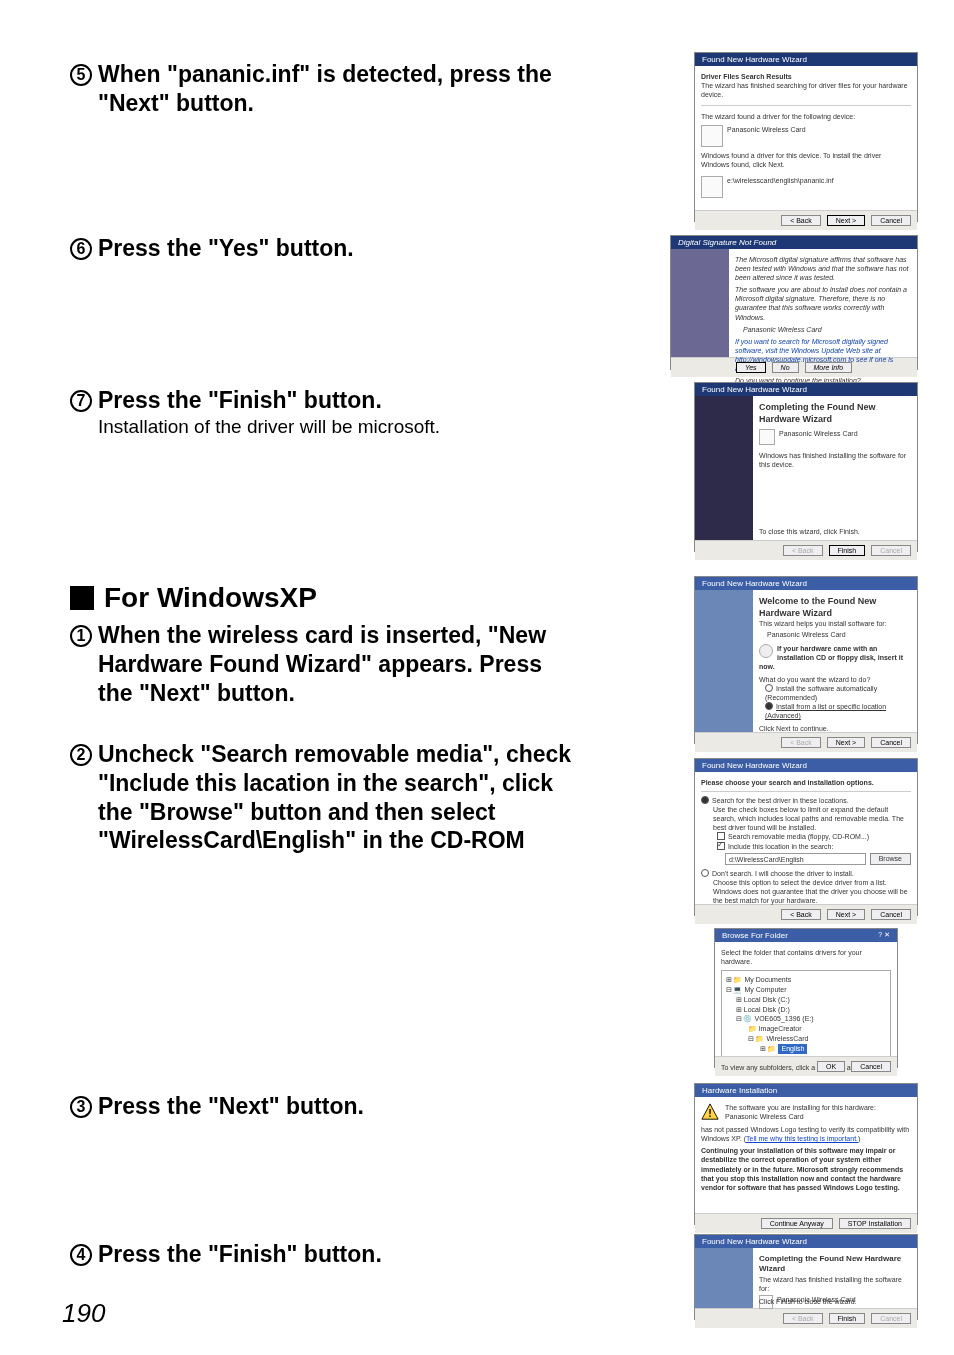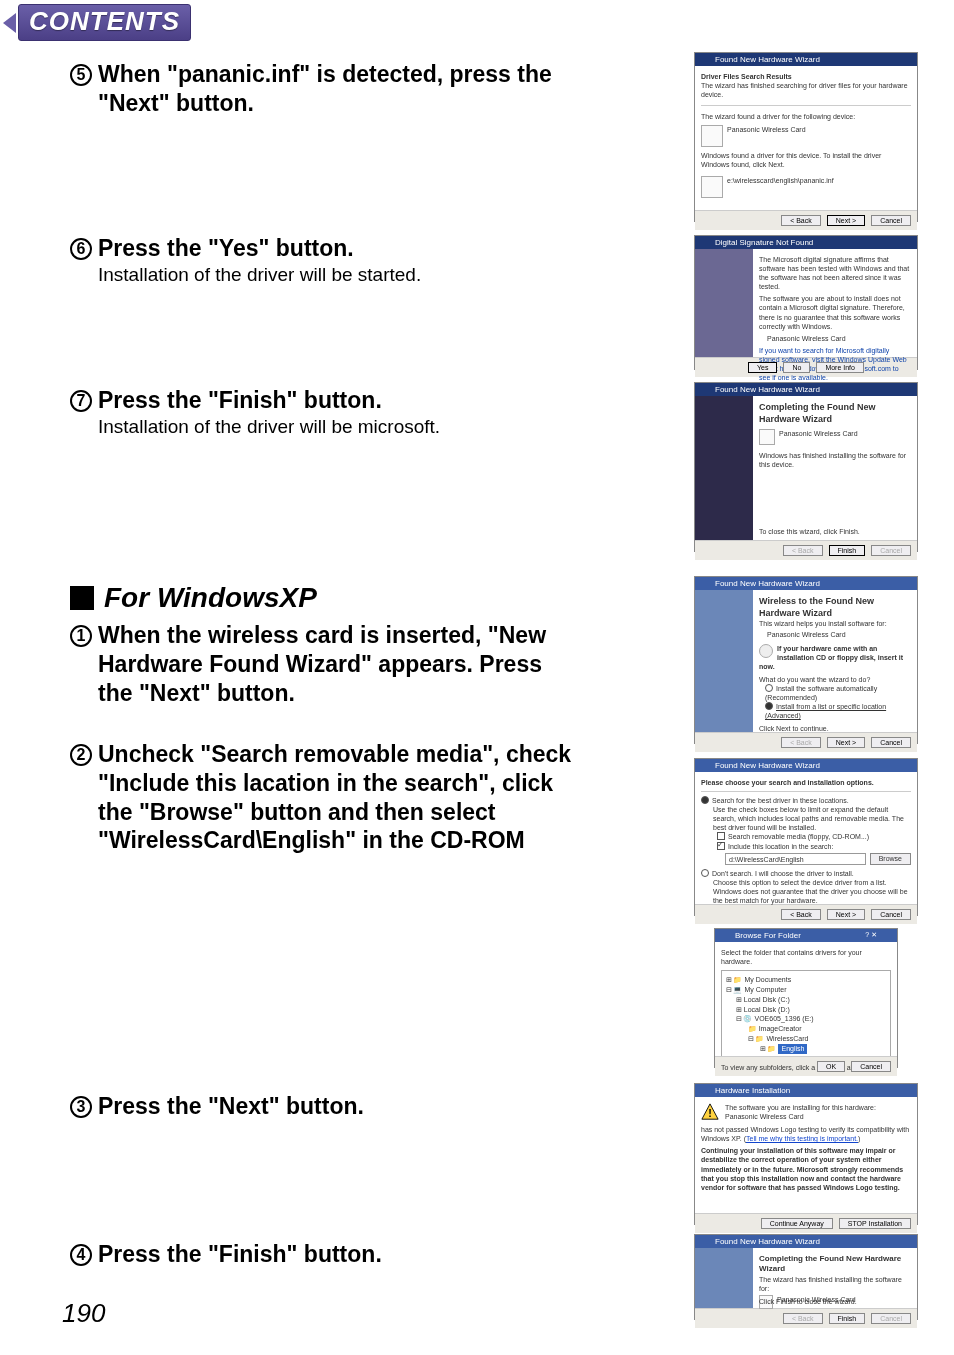--- a/index.html
+++ b/index.html
@@ -17,21 +17,21 @@
   .step-title { font-weight: bold; font-size: 23px; line-height: 1.25; color: #000; }
   .step-num { display: inline-block; width: 22px; height: 22px; border: 2px solid #000; border-radius: 50%; text-align: center; line-height: 18px; font-size: 16px; font-weight: bold; margin-right: 6px; vertical-align: 2px; }
   .step-sub { font-size: 19px; line-height: 1.25; color: #000; margin-left: 28px; }
 
   .sec-head { display: flex; align-items: center; gap: 10px; }
   .sq { width: 24px; height: 24px; background: #000; display: inline-block; }
   .sec-title { font-weight: bold; font-size: 28px; }
 
   
   .thumb { position: absolute; right: 36px; border: 1px solid #888; background: #efeef1; }
-  .thumb .titlebar { background: #1e3875; color: #fff; font-size: 8px; padding: 2px 20px; white-space: nowrap; overflow: hidden; }
+  .thumb .titlebar { background: #1e3875; color: #fff; font-size: 8px; padding: 2px 7px; white-space: nowrap; overflow: hidden; }
   .thumb .tb2 { background: #3b5ea6; }
   .thumb .body { background: #fff; padding: 6px; font-size: 8px; color: #333; }
   .thumb .sidebar { width: 58px; background: #6b6893; }
   .thumb .split { display: flex; }
   .thumb .main { flex: 1; background: #fff; padding: 6px; font-size: 8px; color: #333; }
   .btnrow { display: flex; justify-content: flex-end; gap: 6px; padding: 4px 6px; background: #eceae4; border-top: 1px solid #ccc; }
   .dbtn { font-size: 7px; padding: 1px 8px; border: 1px solid #888; background: #efeef1; }
   .icon-box { width: 22px; height: 22px; border: 1px solid #aaa; background: #fafafa; float: left; margin-right: 4px; }
   .small-text { font-size: 7px; line-height: 1.3; }
 
@@ -48,28 +48,20 @@
   .checkbox { display:inline-block; width:8px; height:8px; border:1px solid #555; margin-right:3px; vertical-align:-1px; background:#fff; }
   .checkbox.on::after { content:"✓"; font-size:8px; position:relative; top:-3px; left:-1px; }
   .input-line { border:1px solid #999; background:#fff; height:12px; font-size:7px; padding:0 3px; line-height:12px; }
 
   .clearfix::after { content:""; display:block; clear:both; }
 </style>
 </head>
 <body>
 <div class="page">
 
-<div class="tab-wrap">
-  <span class="back-arrow">
-    <svg width="16" height="22" viewBox="0 0 16 22">
-          <polygon points="15,1 15,21 2,11" fill="#6a5fa8"></polygon>
-        </svg>
-  </span>
-  <span class="contents-tab">CONTENTS</span>
-</div>
 
 <div class="col" style="top:60px;">
   <p class="step-title">
     <span class="step-num">5</span><span>When "pananic.inf" is detected, press the</span><br>
     <span style="margin-left:28px; display:inline-block;">"Next" button.</span>
   </p>
 </div>
 
 <div class="thumb" style="top:52px; width:224px; height:170px;">
   <div class="titlebar">Found New Hardware Wizard</div>
@@ -86,24 +78,23 @@
     <span class="dbtn">&lt; Back</span>
     <span class="dbtn" style="border:1px solid #000;">Next &gt;</span>
     <span class="dbtn">Cancel</span>
   </div>
 </div>
 
 <div class="col" style="top:234px;">
   <p class="step-title">
     <span class="step-num">6</span><span>Press the "Yes" button.</span>
   </p>
-  <p class="step-sub">Installation of the driver will be started.</p>
-</div>
-
-<div class="thumb" style="top:235px; width:224px; height:135px;">
+</div>
+
+<div class="thumb" style="top:235px; width:248px; height:135px;font-style:italic;">
   <div class="titlebar">Digital Signature Not Found</div>
   <div class="split" style="height:108px;">
     <div class="sidebar"></div>
     <div class="main">
       <div class="small-text">The Microsoft digital signature affirms that software has been tested with Windows and that the software has not been altered since it was tested.</div>
       <div class="small-text" style="margin-top:3px;">The software you are about to install does not contain a Microsoft digital signature. Therefore, there is no guarantee that this software works correctly with Windows.</div>
       <div class="small-text" style="margin:3px 0 3px 8px;">Panasonic Wireless Card</div>
       <div class="small-text" style="color:#1144aa;">If you want to search for Microsoft digitally signed software, visit the Windows Update Web site at http://windowsupdate.microsoft.com to see if one is available.</div>
       <div class="small-text" style="margin-top:3px;">Do you want to continue the installation?</div>
     </div>
@@ -133,41 +124,41 @@
       <div class="small-text" style="position:absolute; bottom:4px;">To close this wizard, click Finish.</div>
     </div>
   </div>
   <div class="btnrow">
     <span class="dbtn" style="color:#aaa;">&lt; Back</span>
     <span class="dbtn" style="border:1px solid #000;">Finish</span>
     <span class="dbtn" style="color:#aaa;">Cancel</span>
   </div>
 </div>
 
-<div class="col" style="top:582px;font-style:italic;">
+<div class="col" style="top:582px;">
   <div class="sec-head">
     <span class="sq"></span>
     <span class="sec-title">For WindowsXP</span>
   </div>
 </div>
 
 <div class="col" style="top:621px;">
   <p class="step-title">
     <span class="step-num">1</span><span>When the wireless card is inserted, "New</span><br>
     <span style="margin-left:28px; display:inline-block;">Hardware Found Wizard" appears. Press</span><br>
     <span style="margin-left:28px; display:inline-block;">the "Next" button.</span>
   </p>
 </div>
 
 <div class="thumb" style="top:576px; width:224px; height:168px;">
   <div class="titlebar tb2">Found New Hardware Wizard</div>
   <div class="split" style="height:142px;">
     <div class="sidebar" style="background:#6b87b8;"></div>
     <div class="main">
-      <div class="small-text" style="font-weight:bold; font-size:9px;">Wireless to the Found New Hardware Wizard</div>
+      <div class="small-text" style="font-weight:bold; font-size:9px;">Welcome to the Found New Hardware Wizard</div>
       <div class="small-text">This wizard helps you install software for:</div>
       <div class="small-text" style="margin:2px 0 4px 8px;">Panasonic Wireless Card</div>
       <div class="clearfix"><span class="icon-box" style="width:14px;height:14px;border-radius:50%;background:#eee;"></span><span class="small-text" style="font-weight:bold;">If your hardware came with an installation CD or floppy disk, insert it now.</span></div>
       <div class="small-text" style="margin-top:4px;">What do you want the wizard to do?</div>
       <div class="small-text" style="margin-left:6px;"><span class="radio"></span><span>Install the software automatically (Recommended)</span></div>
       <div class="small-text" style="margin-left:6px; text-decoration:underline;"><span class="radio" style="background:#333;"></span><span>Install from a list or specific location (Advanced)</span></div>
       <div class="small-text" style="margin-top:4px;">Click Next to continue.</div>
     </div>
   </div>
   <div class="btnrow">

